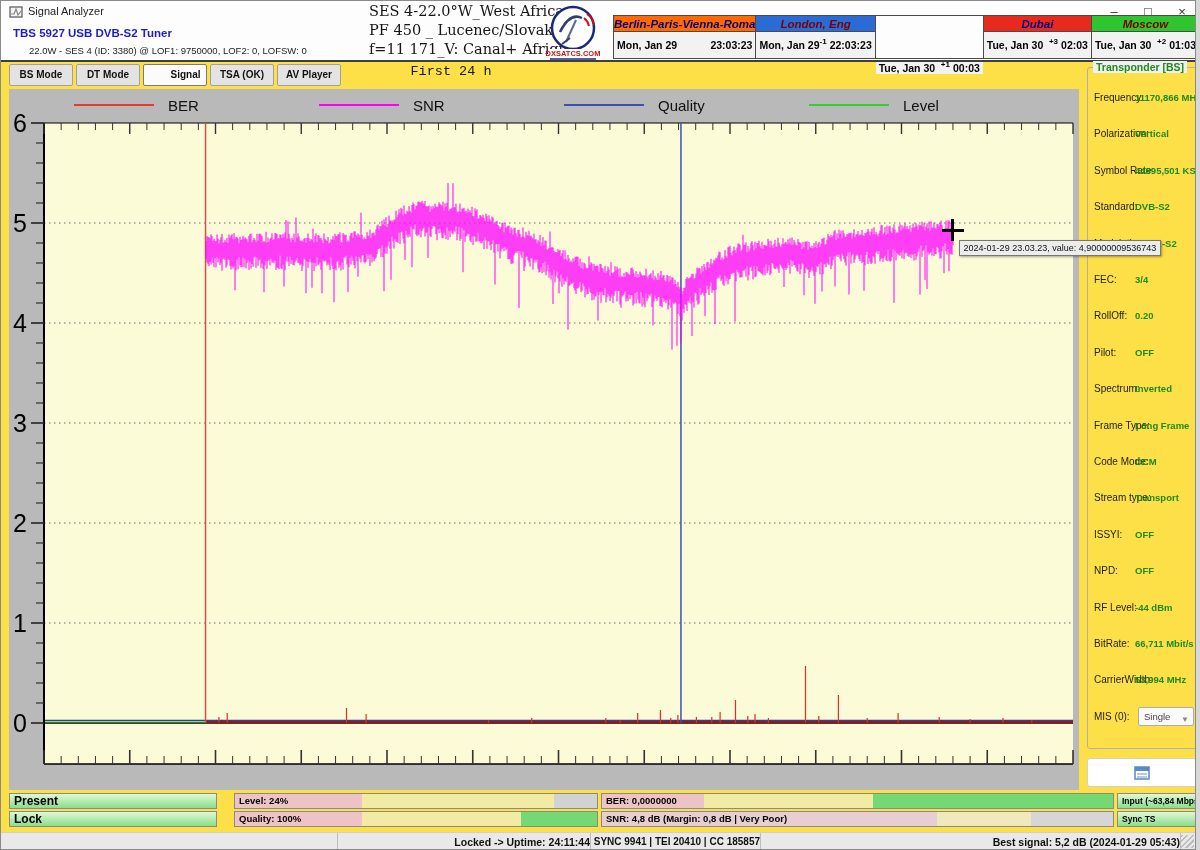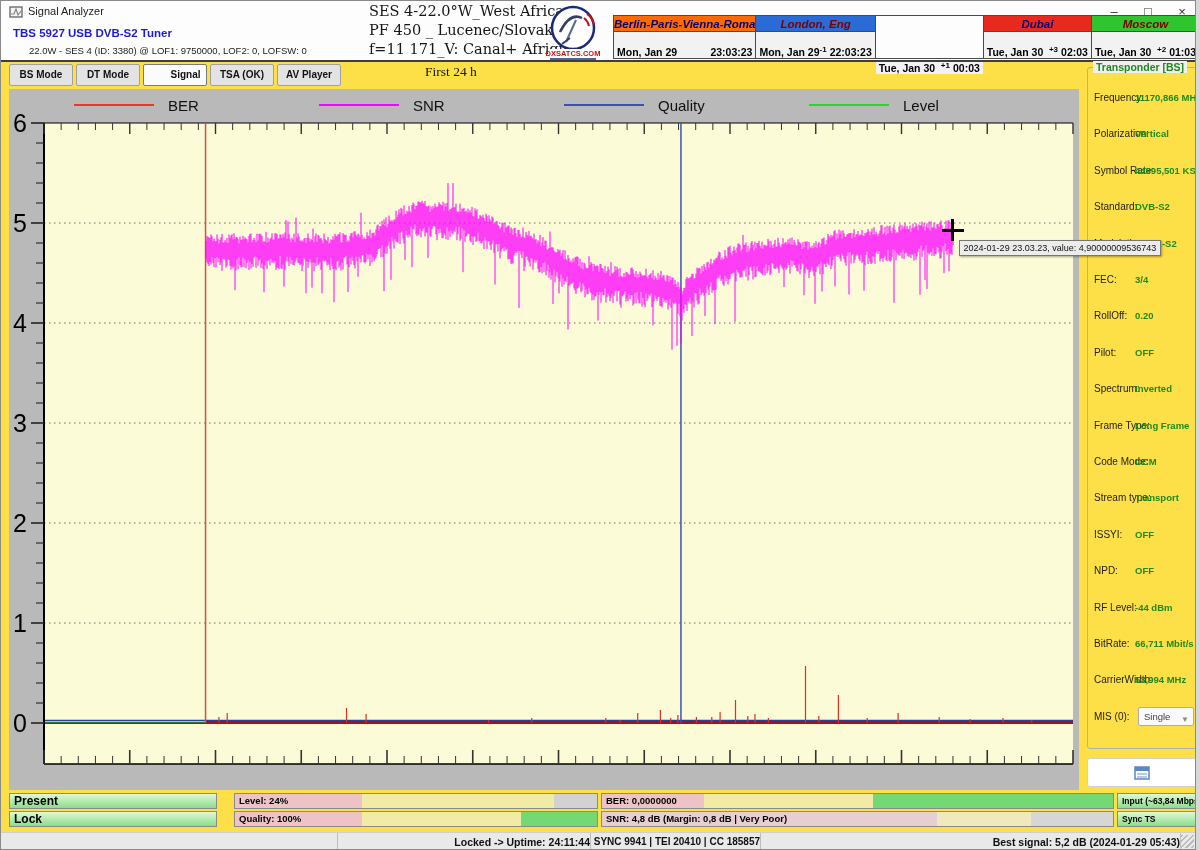--- a/index.html
+++ b/index.html
@@ -13,31 +13,31 @@
   .appicon{position:absolute;left:8px;top:4px;width:14px;height:14px;}
   .winctl{position:absolute;top:0;height:22px;width:34px;text-align:center;
           font-size:13px;line-height:22px;color:#333;cursor:default;}
   .ctl-min{right:70px;} .ctl-max{right:36px;} .ctl-close{right:2px;}
   .header{position:absolute;left:0;top:22px;width:1200px;height:38px;background:#fdfdfd;}
   .tuner-name{position:absolute;left:12px;top:26px;font-size:11.5px;font-weight:bold;color:#1c1ccd;}
   .tuner-details{position:absolute;left:28px;top:44px;font-size:9.5px;color:#222;}
   .annotation{position:absolute;left:368px;top:1px;font-family:"DejaVu Serif",serif;
               font-size:14.5px;color:#161616;line-height:19px;white-space:nowrap;}
   .first24{position:absolute;left:340px;top:63px;width:220px;text-align:center;
-           font-family:Liberation Serif, serif;font-size:13.5px;color:#161616;}
+           font-family:Liberation Mono, monospace;font-size:13.5px;color:#161616;}
   .logo{position:absolute;left:545px;top:3px;width:54px;height:56px;text-align:center;}
   .hsep{position:absolute;left:0;top:59px;width:1200px;height:2px;background:#3e3e3e;}
   
   .clocks{position:absolute;left:612px;top:14px;width:587px;height:44px;display:flex;}
   .clock{flex:1 1 0;border:1px solid #4a4a4a;border-left-width:0;display:flex;flex-direction:column;}
   .clock:first-child{border-left-width:1px;}
   .clock-head{height:16px;font-size:11.5px;font-weight:bold;font-style:italic;
               text-align:center;line-height:16px;border-bottom:1px solid #4a4a4a;
               white-space:nowrap;overflow:hidden;}
-  .clock-body{flex:1;background:#f2f2f2;display:flex;align-items:flex-end;padding:0 3px;
+  .clock-body{flex:1;background:#f2f2f2;display:flex;align-items:center;padding:0 3px;
               font-size:10.5px;font-weight:bold;color:#000;white-space:nowrap;}
   .clock-date{flex:0 0 auto;}
   .clock-sp{flex:1 1 auto;}
   .clock-off{font-size:8px;position:relative;top:-4px;margin-right:3px;}
   .clock-time{flex:0 0 auto;}
   
   .tabs{position:absolute;left:8px;top:63px;height:23px;display:flex;gap:3px;}
   .tab{width:64px;height:22px;background:#e3e3e3;border:1px solid #a0a0a0;
        font-size:10px;font-weight:bold;color:#111;text-align:center;line-height:20px;
        border-radius:2px;cursor:default;}

